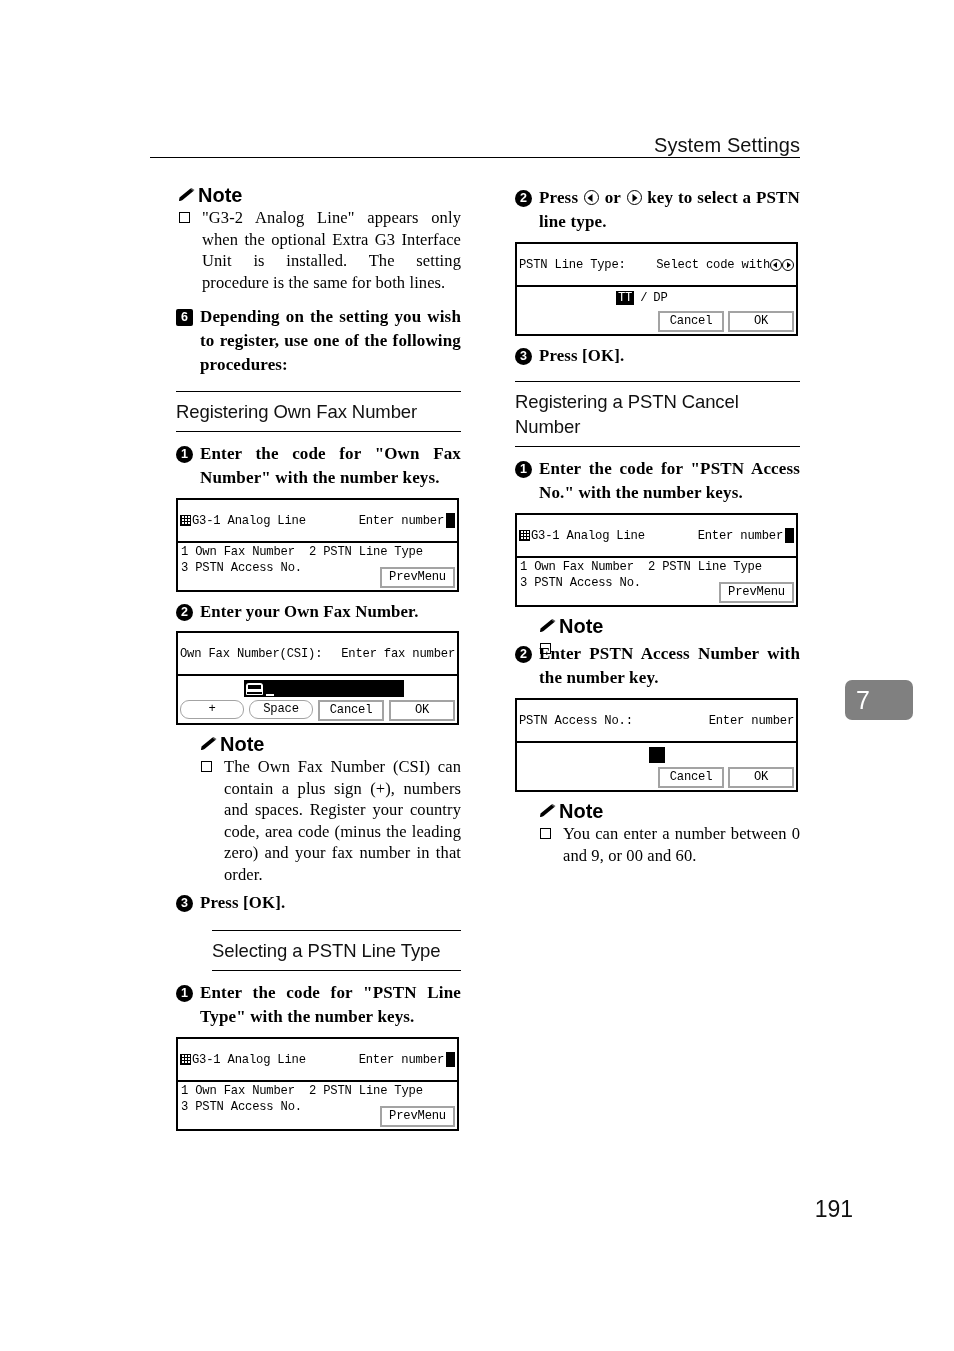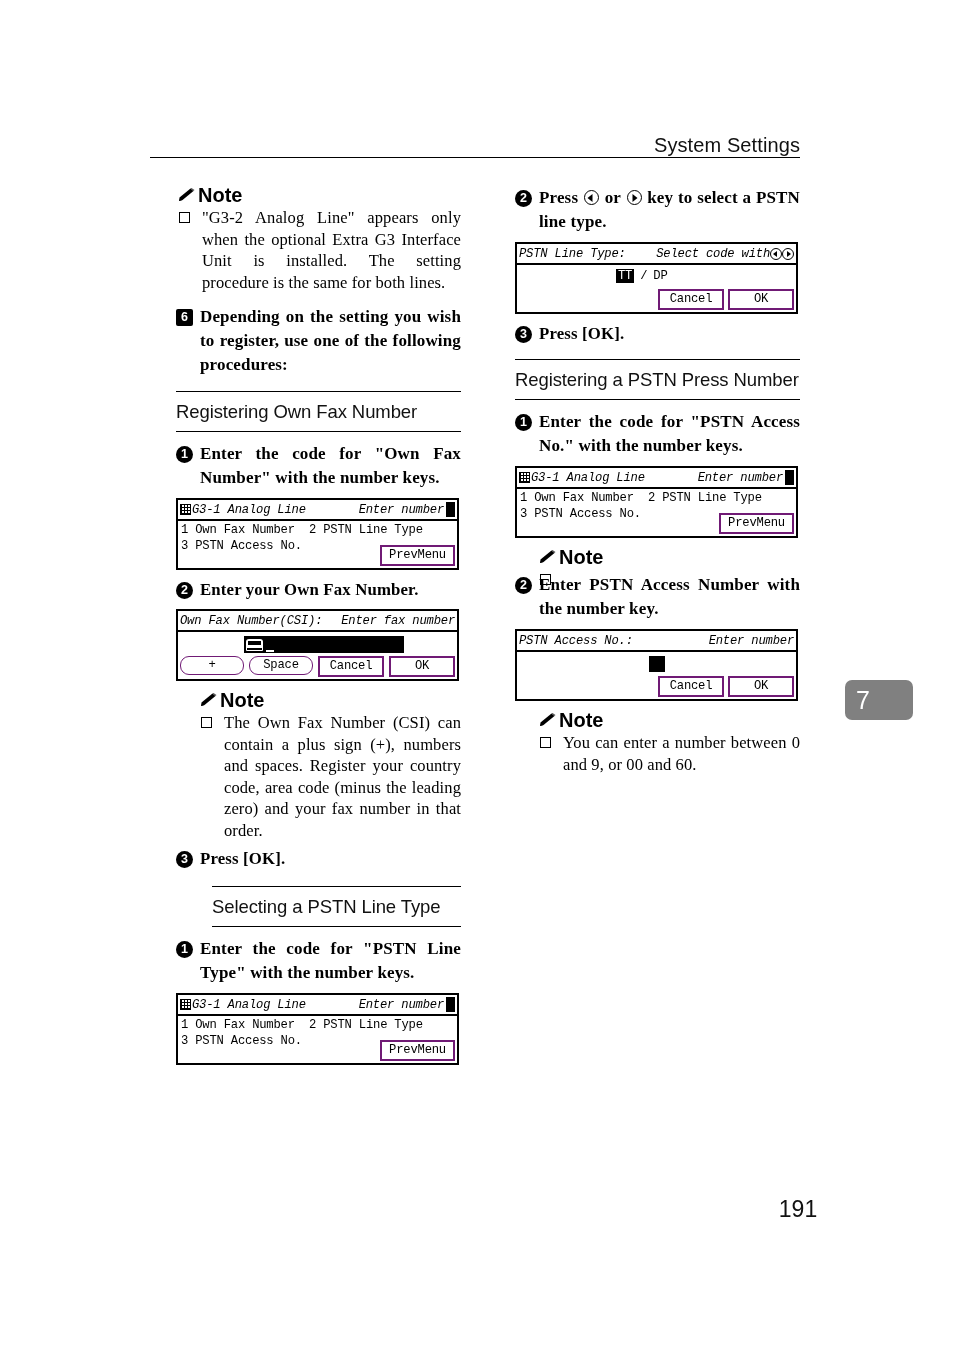--- a/index.html
+++ b/index.html
@@ -168,24 +168,23 @@
     right:-5px; top:3px;
     width:3px; bottom:-5px;
     background:#000;
     display:none;
   }
   .lcd-title {
     display: flex;
     align-items: center;
     border-bottom: 2px solid #000;
     height: 19px;
-    padding: 0 2px;
+    padding: 11px 2px;
     position: relative;
     white-space: nowrap;
-    font-style: italic;
   }
   .lcd-title .left { display:flex; align-items:center; }
   .lcd-title .right {
     margin-left: auto;
     display: flex;
     align-items: center;
   }
   .gridicon {
     width: 11px; height: 11px;
     margin-right: 1px;
@@ -220,21 +219,21 @@
     right: 2px;
     bottom: 2px;
     display: flex;
     gap: 4px;
   }
   .softkeys.full {
     left: 2px; right: 2px;
     justify-content: space-between;
   }
   .skey {
-    border: 2px solid #701a75;
+    border: 2px solid #a3a3a3;
     height: 17px;
     line-height: 17px;
     padding: 0 7px;
     text-align: center;
     font-family: "Liberation Mono", monospace;
     font-size: 12.2px;
     background: #fff;
     white-space: nowrap;
     box-sizing: content-box;
   }
@@ -338,24 +337,24 @@
     font-size: 25px;
     font-weight: normal;
     line-height: 40px;
     padding-left: 11px;
     box-sizing: border-box;
   }
 
   
   .folio {
     position: absolute;
-    left: 728px;
+    left: 713px;
     top: 1196px;
     width: 140px;
-    text-align: center;
+    text-align: right;
     font-family: "Liberation Sans", sans-serif;
     font-size: 23px;
     color: #111;
   }
 </style>
 </head>
 <body>
 
 <div class="page">
 
@@ -537,21 +536,21 @@
       </div>
     </div>
 
     <div class="step" style="margin-top:8px;">
       <span class="marker">3</span>
       <span class="nojust">Press [OK].</span>
     </div>
 
     <div class="section" style="margin-top:14px;">
       <div class="rule-top"></div>
-      <div class="sec-title">Registering a PSTN Press Number</div>
+      <div class="sec-title">Registering a PSTN Cancel Number</div>
       <div class="rule-bottom"></div>
     </div>
 
     <div class="step big" style="margin-top:10px;">
       <span class="marker">1</span>
       <span>Enter the code for "PSTN Access No." with the number keys.</span>
     </div>
 
     <div class="lcd">
       <div class="lcd-title">

